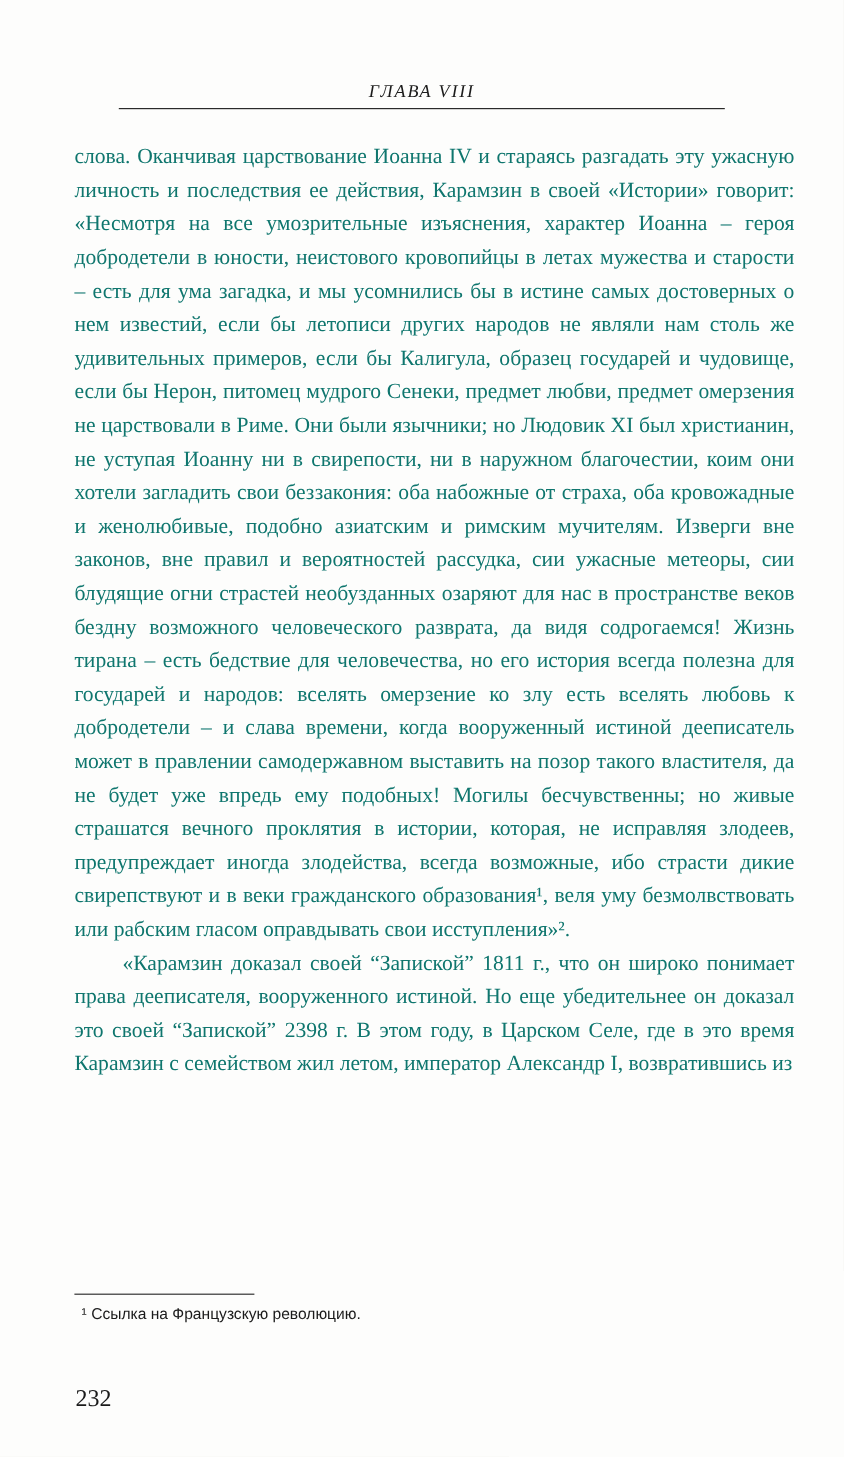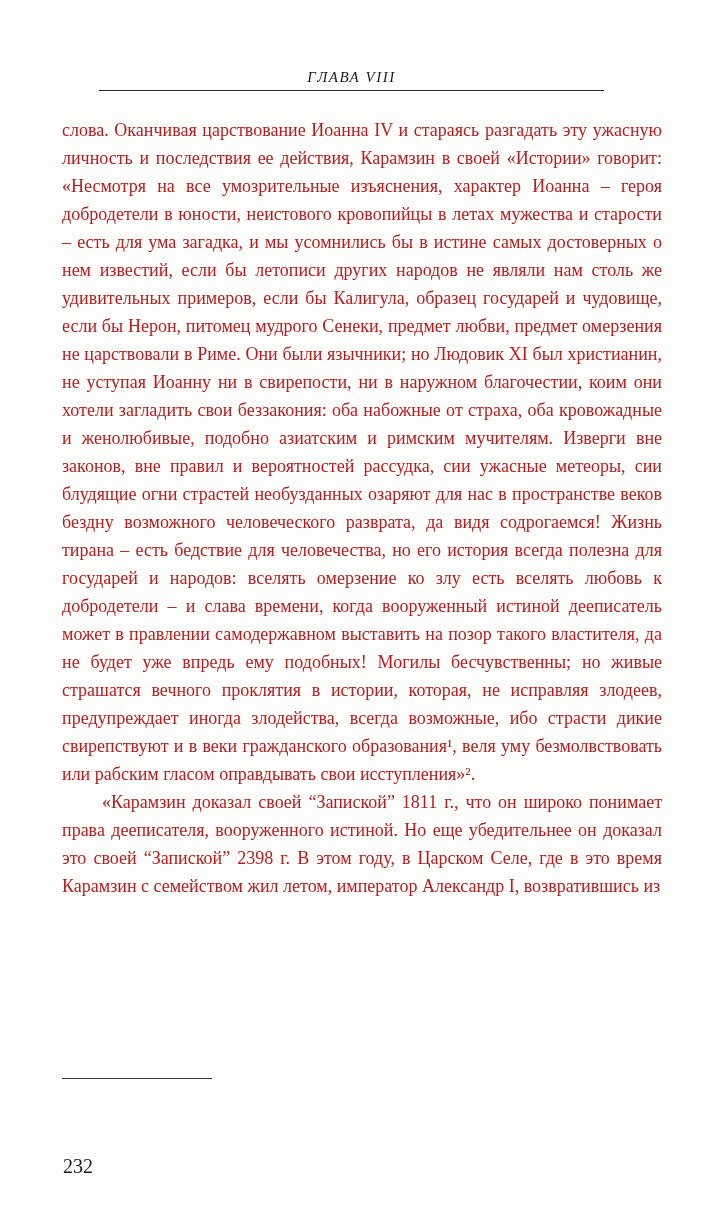--- a/index.html
+++ b/index.html
@@ -31,21 +31,21 @@
     margin-top:4px;
     border-bottom:1.3px solid #2a2a2a;
   }
   
   .body-text{
     position:absolute;
     top:116px;left:62px;width:600px;
     text-align:justify;
     font-size:18px;
     line-height:28px;
-    color:#b91c1c;
+    color:#0f766e;
   }
   .para{margin:0;}
   .para.indent{text-indent:40px;}
   
   .footnote-block{
     position:absolute;
     top:1078px;left:62px;width:600px;
     font-family:"Liberation Sans", sans-serif;
     font-size:13px;
     line-height:18px;
@@ -76,17 +76,18 @@
     <div class="header-rule"></div>
   </div>
 
   <div class="body-text">
     <p class="para">слова. Оканчивая царствование Иоанна IV и стараясь разгадать эту ужасную личность и последствия ее действия, Карамзин в своей «Истории» говорит: «Несмотря на все умозрительные изъяснения, характер Иоанна – героя добродетели в юности, неистового кровопийцы в летах мужества и старости – есть для ума загадка, и мы усомнились бы в истине самых достоверных о нем известий, если бы летописи других народов не являли нам столь же удивительных примеров, если бы Калигула, образец государей и чудовище, если бы Нерон, питомец мудрого Сенеки, предмет любви, предмет омерзения не царствовали в Риме. Они были язычники; но Людовик XI был христианин, не уступая Иоанну ни в свирепости, ни в наружном благочестии, коим они хотели загладить свои беззакония: оба набожные от страха, оба кровожадные и женолюбивые, подобно азиатским и римским мучителям. Изверги вне законов, вне правил и вероятностей рассудка, сии ужасные метеоры, сии блудящие огни страстей необузданных озаряют для нас в пространстве веков бездну возможного человеческого разврата, да видя содрогаемся! Жизнь тирана – есть бедствие для человечества, но его история всегда полезна для государей и народов: вселять омерзение ко злу есть вселять любовь к добродетели – и слава времени, когда вооруженный истиной дееписатель может в правлении самодержавном выставить на позор такого властителя, да не будет уже впредь ему подобных! Могилы бесчувственны; но живые страшатся вечного проклятия в истории, которая, не исправляя злодеев, предупреждает иногда злодейства, всегда возможные, ибо страсти дикие свирепствуют и в веки гражданского образования¹, веля уму безмолвствовать или рабским гласом оправдывать свои исступления»².</p>
     <p class="para indent">«Карамзин доказал своей “Запиской” 1811 г., что он широко понимает права дееписателя, вооруженного истиной. Но еще убедительнее он доказал это своей “Запиской” 2398 г. В этом году, в Царском Селе, где в это время Карамзин с семейством жил летом, император Александр I, возвратившись из</p>
   </div>
 
   <div class="footnote-block">
     <div class="footnote-rule"></div>
+    <p class="footnote">¹  Ссылка на Французскую революцию.</p>
   </div>
 
   <div class="page-number">232</div>
 
 </div>
 
 </body></html>

